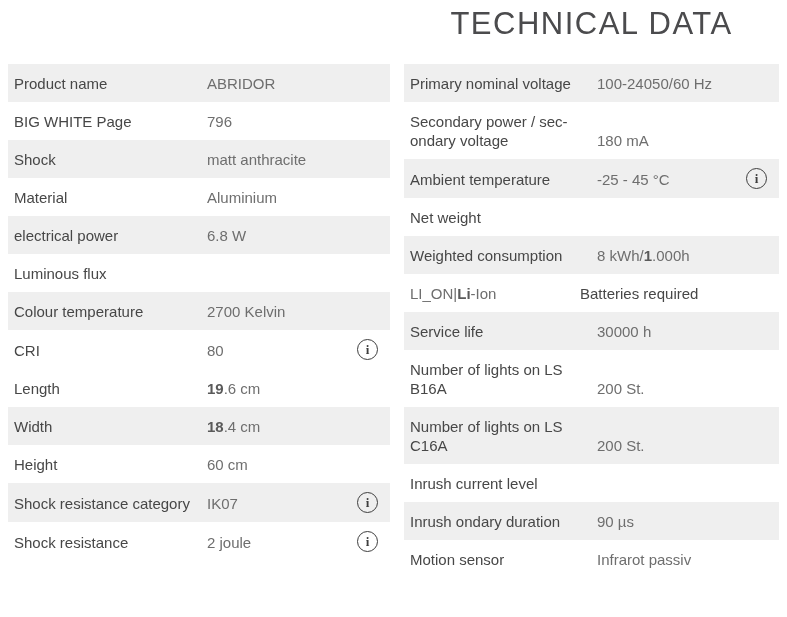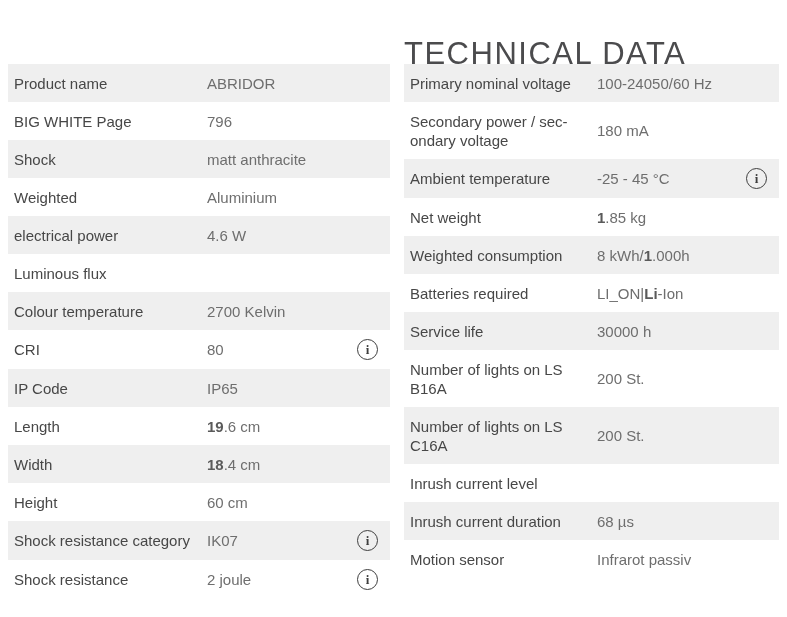--- a/index.html
+++ b/index.html
@@ -10,36 +10,36 @@
     --icon:#3e3e3e;
   }
   *{box-sizing:border-box;}
   html,body{margin:0;padding:0;background:#ffffff;}
   body{
     width:787px;height:617px;position:relative;overflow:hidden;
     font-family:"Liberation Sans", sans-serif;
   }
   .header{
     position:absolute;left:404px;top:6px;width:375px;
-    margin-top:30px;
+    text-align:center;
   }
   .title{
     font-family:"Liberation Sans", sans-serif;
     font-weight:200;
     font-size:31px;
     letter-spacing:1.5px;
     color:var(--title);
     white-space:nowrap;
   }
   .spec-table{position:absolute;top:64px;}
   .spec-table.left{left:8px;width:382px;}
   .spec-table.right{left:404px;width:375px;}
   .row{
     display:flex;
-    align-items:center;
+    align-items:flex-end;
     padding:9.5px 12px 9.5px 6px;
     font-size:15px;
     line-height:19px;
   }
   .row.shaded{background:var(--shaded);}
   .cell.label{
     flex:none;
     color:var(--label);
     white-space:pre-line;
     padding-right:8px;
@@ -89,28 +89,28 @@
 
   </div>
 
   <div class="row shaded">
     <div class="cell label">Shock</div>
     <div class="cell value"><span>matt anthracite</span></div>
 
   </div>
 
   <div class="row">
-    <div class="cell label">Weighted</div>
+    <div class="cell label">Material</div>
     <div class="cell value"><span>Aluminium</span></div>
 
   </div>
 
   <div class="row shaded">
     <div class="cell label">electrical power</div>
-    <div class="cell value"><span>4.6 W</span></div>
+    <div class="cell value"><span>6.8 W</span></div>
 
   </div>
 
   <div class="row">
     <div class="cell label">Luminous flux</div>
 
   </div>
 
   <div class="row shaded">
     <div class="cell label">Colour temperature</div>
@@ -119,25 +119,20 @@
   </div>
 
   <div class="row">
     <div class="cell label">CRI</div>
     <div class="cell value"><span>80</span></div>
     <span class="info">
       <span class="info-i">i</span>
     </span>
   </div>
 
-  <div class="row shaded">
-    <div class="cell label">IP Code</div>
-    <div class="cell value"><span>IP65</span></div>
-
-  </div>
 
   <div class="row">
     <div class="cell label">Length</div>
     <div class="cell value"><span class="b">19</span><span>.6 cm</span></div>
 
   </div>
 
   <div class="row shaded">
     <div class="cell label">Width</div>
     <div class="cell value"><span class="b">18</span><span>.4 cm</span></div>
@@ -183,33 +178,32 @@
   <div class="row shaded">
     <div class="cell label">Ambient temperature</div>
     <div class="cell value"><span>-25 - 45 °C</span></div>
     <span class="info">
       <span class="info-i">i</span>
     </span>
   </div>
 
   <div class="row">
     <div class="cell label">Net weight</div>
-    <div class="cell value"><span class="b">1</span><span>.85 kg</span></div>
 
   </div>
 
   <div class="row shaded">
     <div class="cell label">Weighted consumption</div>
     <div class="cell value"><span>8 kWh/</span><span class="b">1</span><span>.000h</span></div>
 
   </div>
 
   <div class="row">
+    <div class="cell value"><span>LI_ON|</span><span class="b">Li</span><span>-Ion</span></div>
     <div class="cell label">Batteries required</div>
-    <div class="cell value"><span>LI_ON|</span><span class="b">Li</span><span>-Ion</span></div>
 
   </div>
 
   <div class="row shaded">
     <div class="cell label">Service life</div>
     <div class="cell value"><span>30000 h</span></div>
 
   </div>
 
   <div class="row">
@@ -225,22 +219,22 @@
     <div class="cell value"><span>200 St.</span></div>
 
   </div>
 
   <div class="row">
     <div class="cell label">Inrush current level</div>
 
   </div>
 
   <div class="row shaded">
-    <div class="cell label">Inrush current duration</div>
-    <div class="cell value"><span>68 µs</span></div>
+    <div class="cell label">Inrush ondary duration</div>
+    <div class="cell value"><span>90 µs</span></div>
 
   </div>
 
   <div class="row">
     <div class="cell label">Motion sensor</div>
     <div class="cell value"><span>Infrarot passiv</span></div>
 
   </div>
 </div>
 

